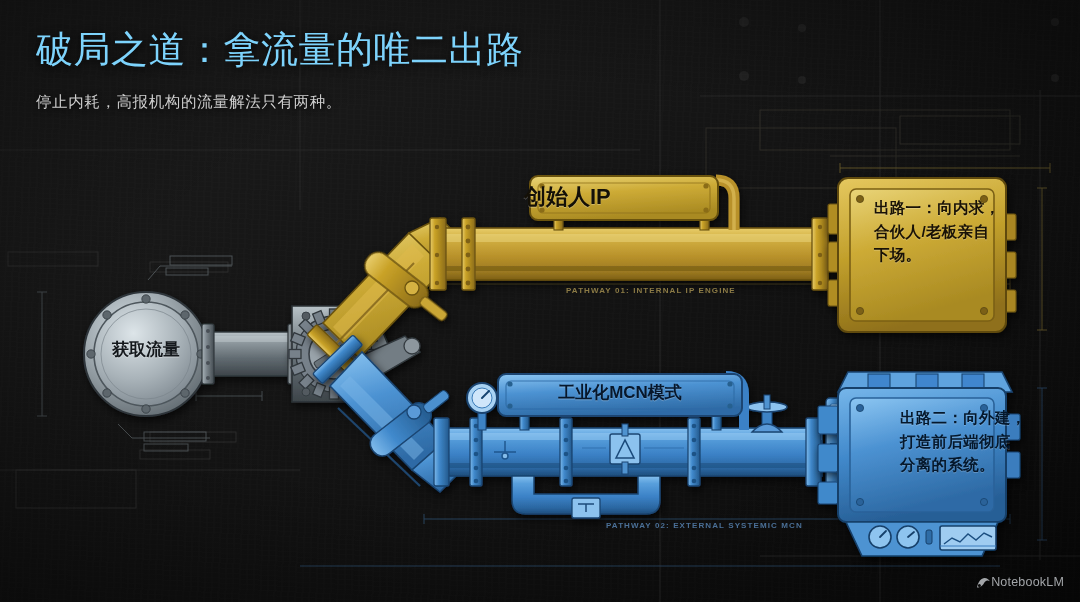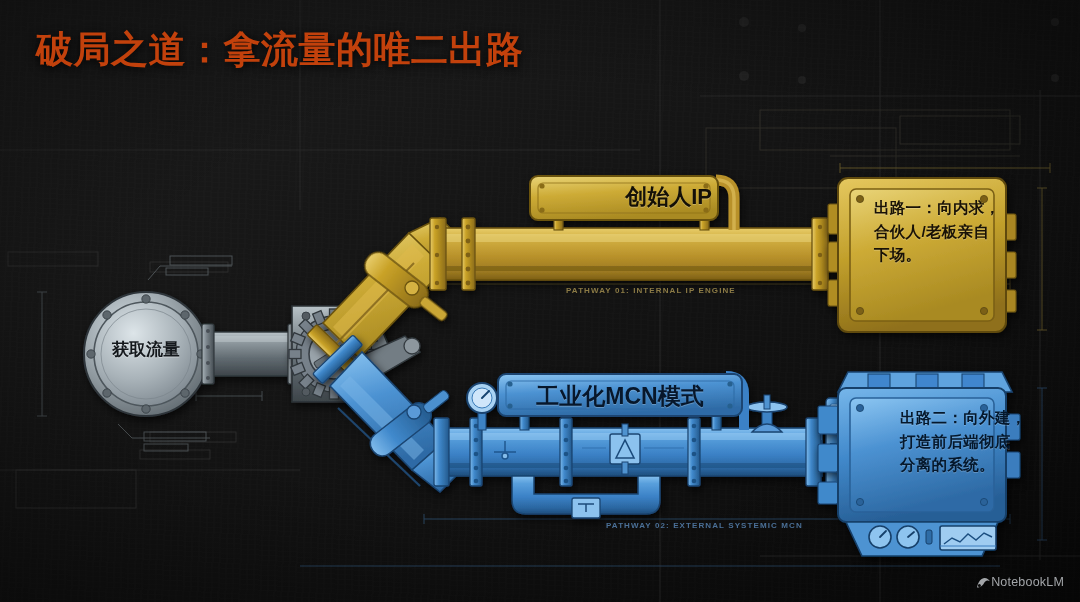--- a/index.html
+++ b/index.html
@@ -26,21 +26,21 @@
     mix-blend-mode:screen;
   }
   .vig {
     position:absolute; inset:0; pointer-events:none;
     background:radial-gradient(ellipse 85% 85% at 50% 50%, rgba(0,0,0,0) 42%, rgba(0,0,0,.62) 100%);
   }
 
   
   #header { position:absolute; left:36px; top:26px; z-index:30; }
   .title-line {
-    color:#c2410c; font-weight:bold; font-size:37px; line-height:1.30;
+    color:#7dd3fc; font-weight:normal; font-size:37px; line-height:1.30;
     letter-spacing:.5px; text-shadow:0 2px 10px rgba(0,0,0,.9);
     white-space:nowrap;
   }
   .subtitle {
     margin-top:18px; color:#cfcfcf; font-size:15.5px; letter-spacing:.6px;
     text-shadow:0 1px 6px rgba(0,0,0,.9); white-space:nowrap;
   }
 
   
   #machine { position:absolute; inset:0; width:1080px; height:602px; z-index:20; }
@@ -52,22 +52,22 @@
     font-weight:bold; color:#141007; white-space:nowrap;
     text-shadow:0 1px 0 rgba(255,255,255,.25);
   }
   .plate-txt.blue { color:#07172b; text-shadow:0 1px 0 rgba(255,255,255,.22); }
 
   #lbl-source {
     left:66px; top:338px; width:160px; text-align:center;
     font-size:17px; font-weight:bold; color:#14181c;
     text-shadow:0 1px 0 rgba(255,255,255,.35); white-space:nowrap;
   }
-  #lbl-ip   { left:536px; top:182px; width:176px; text-align:right; font-size:22px; }
-  #lbl-mcn  { left:506px; top:381px; width:228px; text-align:center; font-size:23px; }
+  #lbl-ip   { left:524px; top:182px; width:176px; text-align:left; font-size:22px; }
+  #lbl-mcn  { left:506px; top:381px; width:228px; text-align:center; font-size:17px; }
 
   .box-txt {
     font-weight:bold; font-size:15.5px; line-height:1.52;
     white-space:pre-line; letter-spacing:.3px;
   }
   #txt-gold { left:874px; top:196px; width:142px; color:#191206;
               text-shadow:0 1px 0 rgba(255,255,255,.22); }
   #txt-blue { left:862px; top:406px; width:150px; color:#05182c;
               text-shadow:0 1px 0 rgba(255,255,255,.20);margin-left:38px; }
 
@@ -509,20 +509,21 @@
         <path d="M940 546 H996" stroke="#3a7dbe" stroke-width="1"></path>
       </g>
     </g>
   </svg>
 
   <div class="vig"></div>
 </div>
 
 <div id="header">
   <div class="title-line">破局之道：拿流量的唯二出路</div>
+  <div class="subtitle">停止内耗，高报机构的流量解法只有两种。</div>
 </div>
 
 <div class="ov" id="lbl-source">获取流量</div>
 
 <div class="ov plate-txt" id="lbl-ip">创始人IP</div>
 
 <div class="ov plate-txt blue" id="lbl-mcn">工业化MCN模式</div>
 
 <div class="ov box-txt" id="txt-gold">出路一：向内求，
 合伙人/老板亲自

